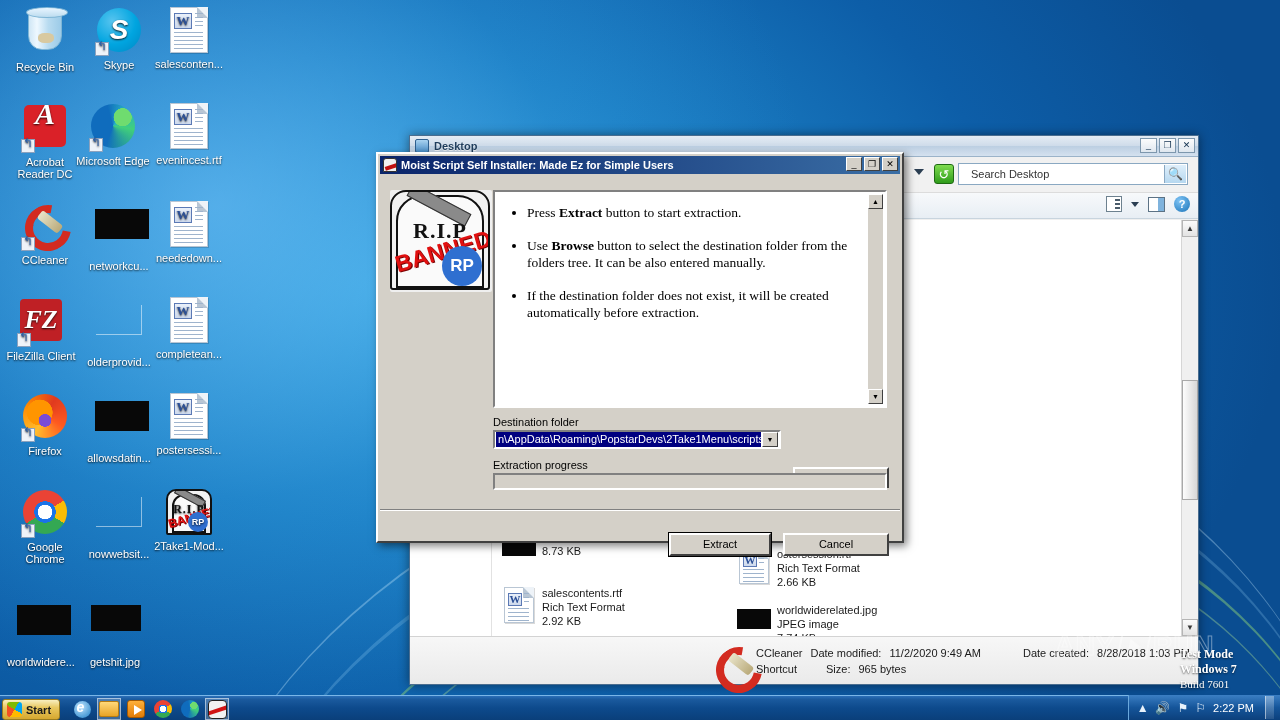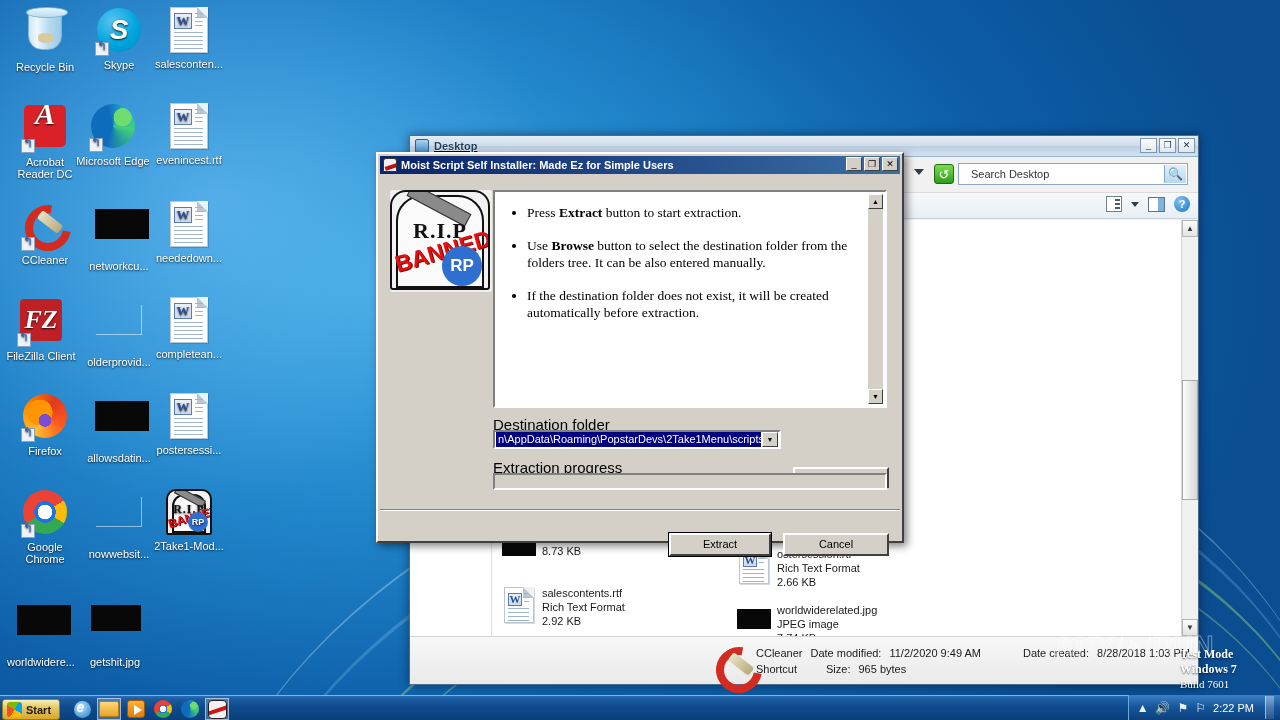--- a/index.html
+++ b/index.html
@@ -188,21 +188,21 @@
   #explorer {
     position:absolute; left:409px; top:135px; width:790px; height:550px;
     background:#f0f0f0;
     border:1px solid #4a6d8f;
     box-shadow: 0 0 10px rgba(0,0,0,.45);
   }
   #exp-title {
     height:21px;
     background: linear-gradient(to bottom,#e5ecf4 0%,#cfdcea 48%,#bccfe2 52%,#d4e1ef 100%);
     border-bottom:1px solid #9bb3c9;
-    display:flex; align-items:center; padding-left:5px; position:relative;text-decoration:underline;
+    display:flex; align-items:center; padding-left:5px; position:relative;
   }
   #exp-title .tbicon{
     width:14px;height:14px;margin-right:5px;
     background: linear-gradient(to bottom,#a9d2f0,#4b8fc8); border:1px solid #2e5f8e; border-radius:2px;
     position:relative;
   }
   #exp-title .tbicon::after{content:"";position:absolute;left:2px;bottom:-3px;width:9px;height:3px;background:#8aa8c2;}
   #exp-title .t {
     font-size:11px; font-weight:bold; color:#1f3d5c;
     text-shadow:0 1px 0 rgba(255,255,255,.8);
@@ -330,21 +330,21 @@
   #dlg-info b{ font-weight:bold; }
   #info-scroll{
     position:absolute; right:2px; top:2px; bottom:2px; width:15px; background:#d4d0c8;
   }
   #info-scroll .isar{
     width:15px;height:15px;background:#d4d0c8;
     border:1px solid; border-color:#ffffff #404040 #404040 #ffffff;
     font-size:7px;line-height:13px;text-align:center;
   }
   #info-scroll .isar.bot{position:absolute;bottom:0;}
-  .lbl{ font-size:15px; color:#000; }
+  .lbl{ font-size:11px; color:#000; }
   #dest-label{ position:absolute; left:115px; top:240px; }
   #dest-combo{
     position:absolute; left:115px; top:254px; width:288px; height:19px;
     background:#fff; border:2px solid; border-color:#808080 #ffffff #ffffff #808080;
     display:flex; align-items:center;
   }
   #dest-value{
     flex:1; height:15px; margin:0 1px; background:#000080; color:#fff;
     font-size:11px; line-height:15px; padding-left:2px; white-space:nowrap; overflow:hidden;
   }

